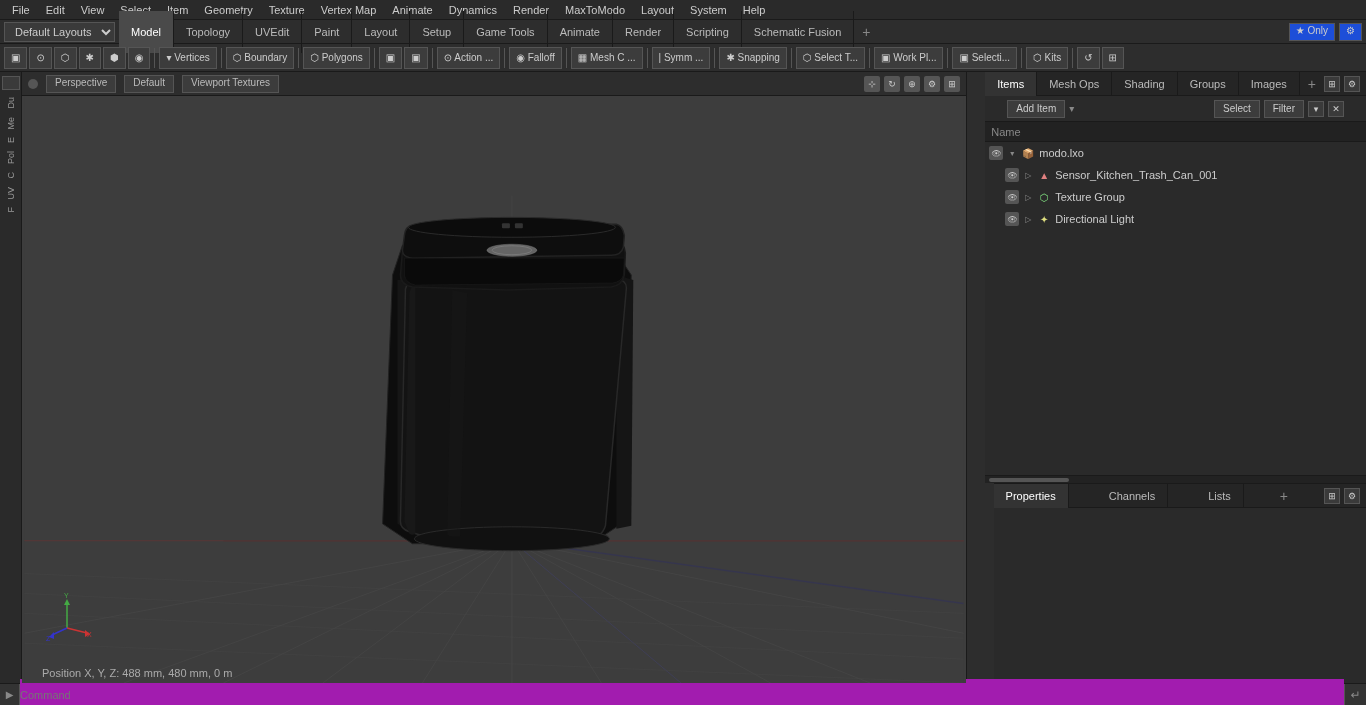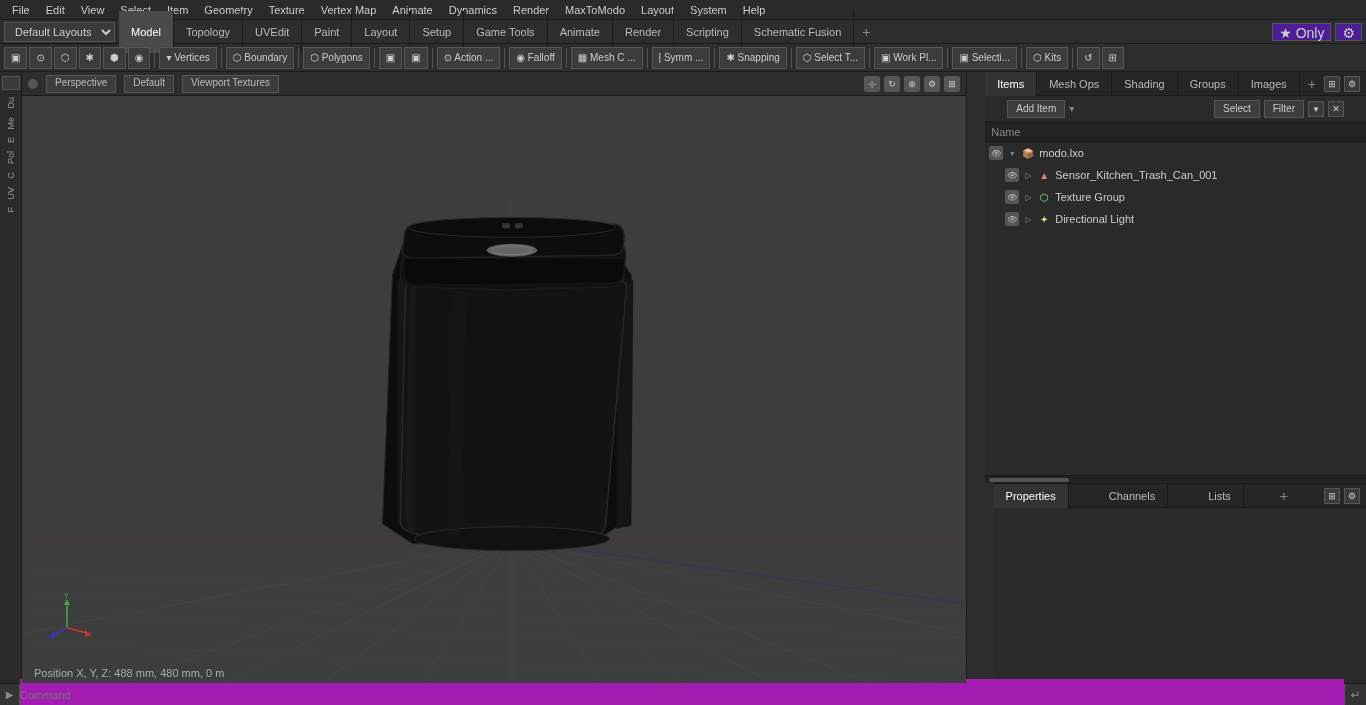--- a/index.html
+++ b/index.html
@@ -61,24 +61,24 @@
       font-size: 14px;
     }
     .layout-spacer { flex: 1; }
     .layout-right-controls {
       display: flex;
       align-items: center;
       padding-right: 4px;
       gap: 4px;
     }
     .layout-btn {
-      background: #4c1d95;
+      background: #1d4ed8;
       border: 1px solid #555;
       color: #ccc;
-      font-size: 14px;
+      font-size: 10px;
       padding: 1px 6px;
       cursor: pointer;
       height: 18px;
     }
 
     
     #tools-bar {
       height: 28px;
       background: #2d2d2d;
       display: flex;
@@ -205,21 +205,21 @@
       font-size: 11px;
       color: #999;
       line-height: 1.4;
       pointer-events: none;
     }
     #viewport-status .no-items { color: #cc6666; }
 
     #viewport-coords {
       position: absolute;
       bottom: 0;
-      left: 4px;
+      left: 12px;
       padding: 4px 8px;
       font-size: 11px;
       color: #aaa;
       pointer-events: none;
     }
 
     
     #axis-indicator {
       position: absolute;
       bottom: 40px;

